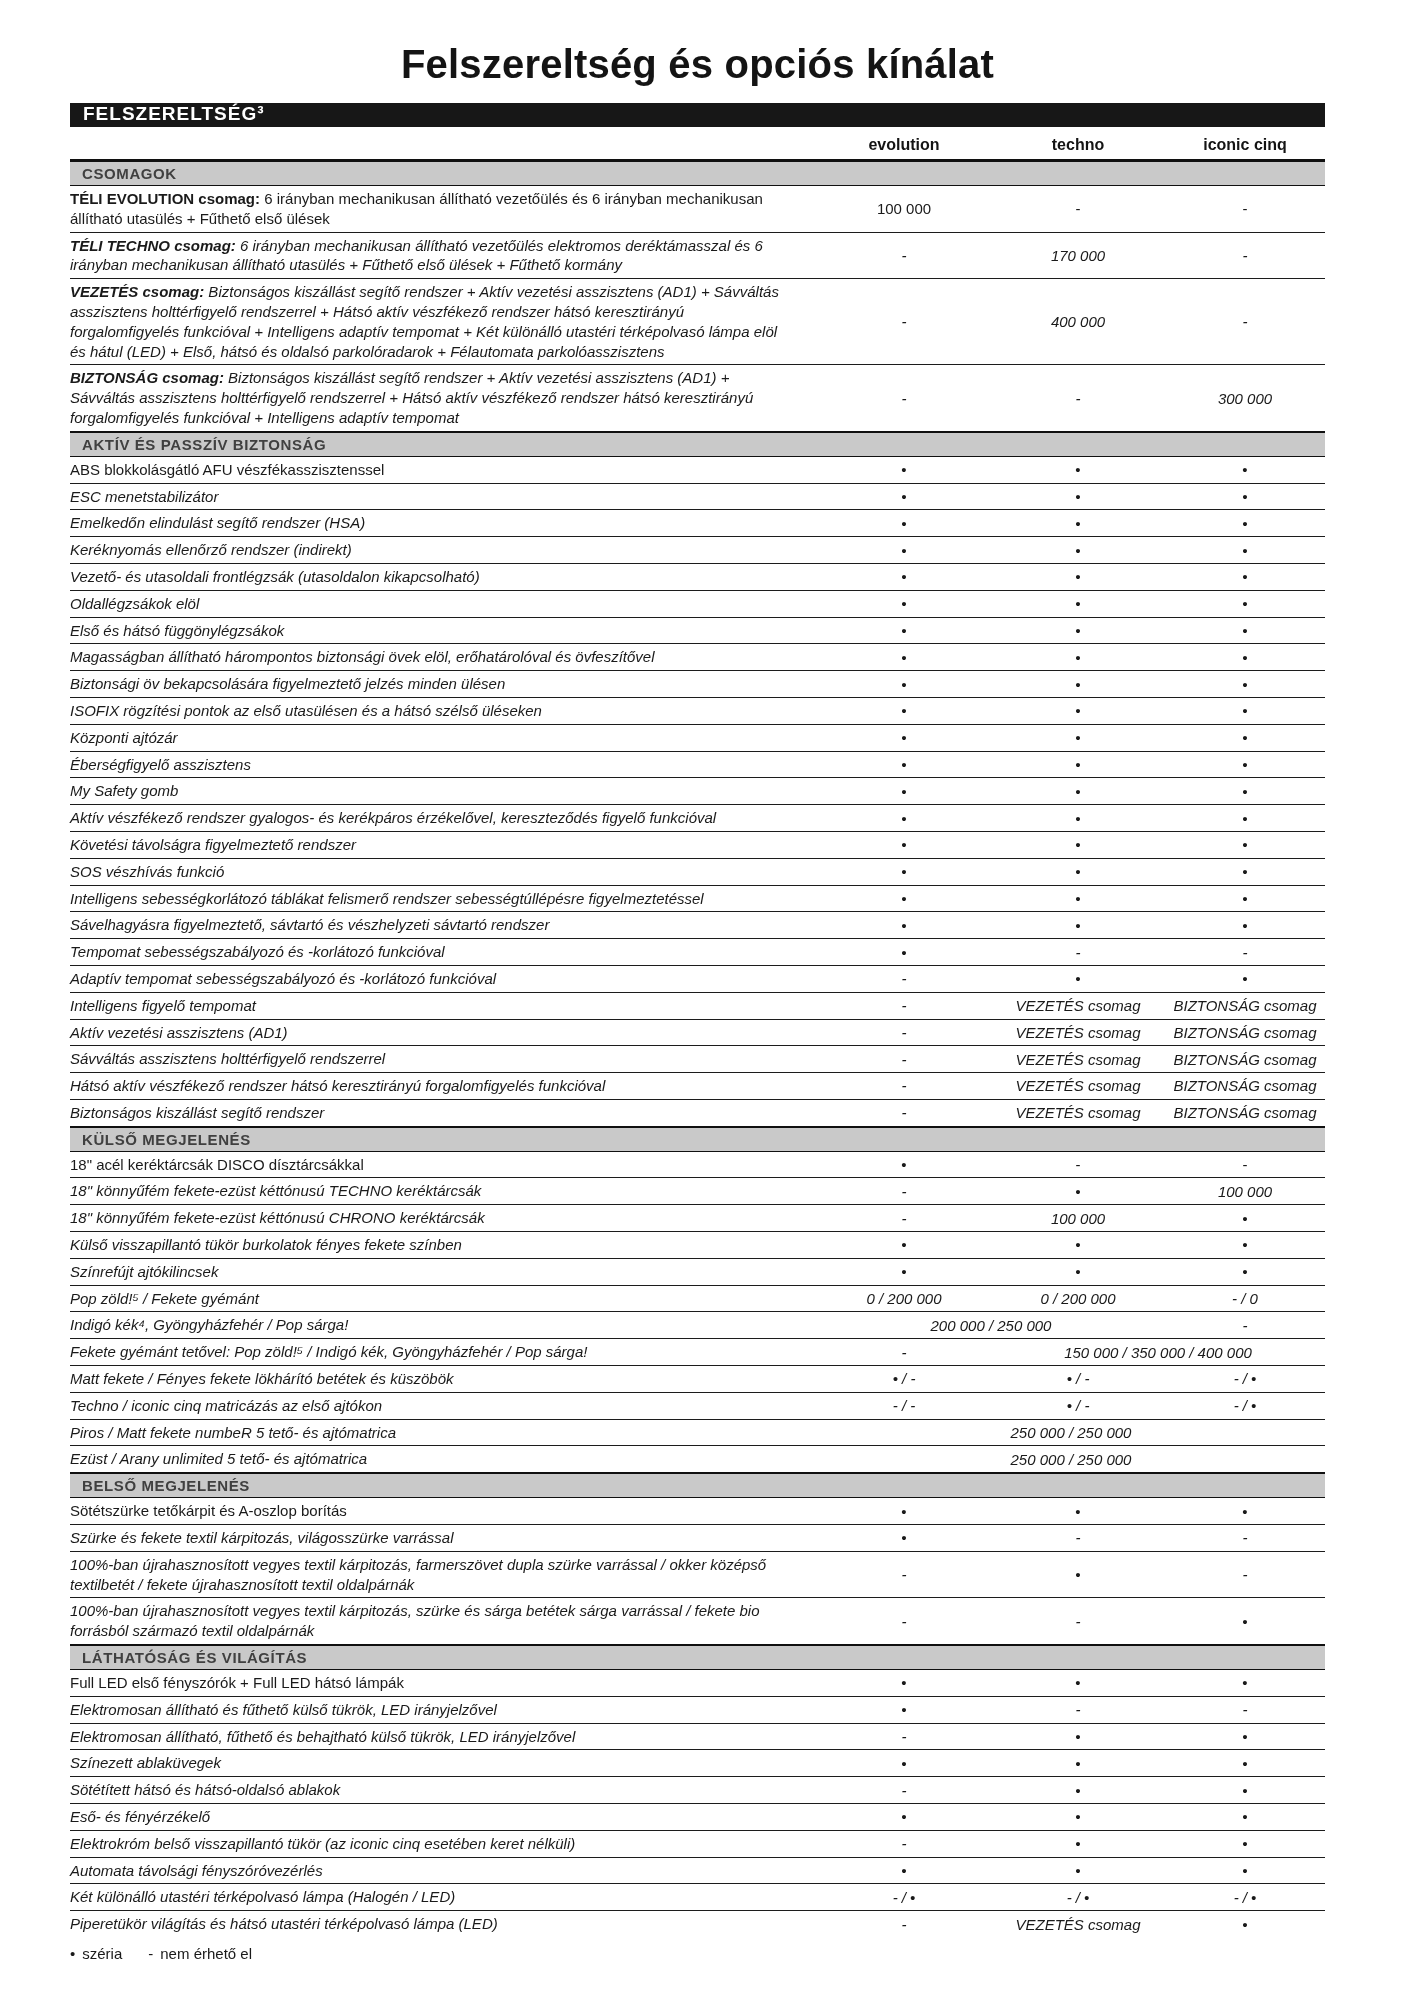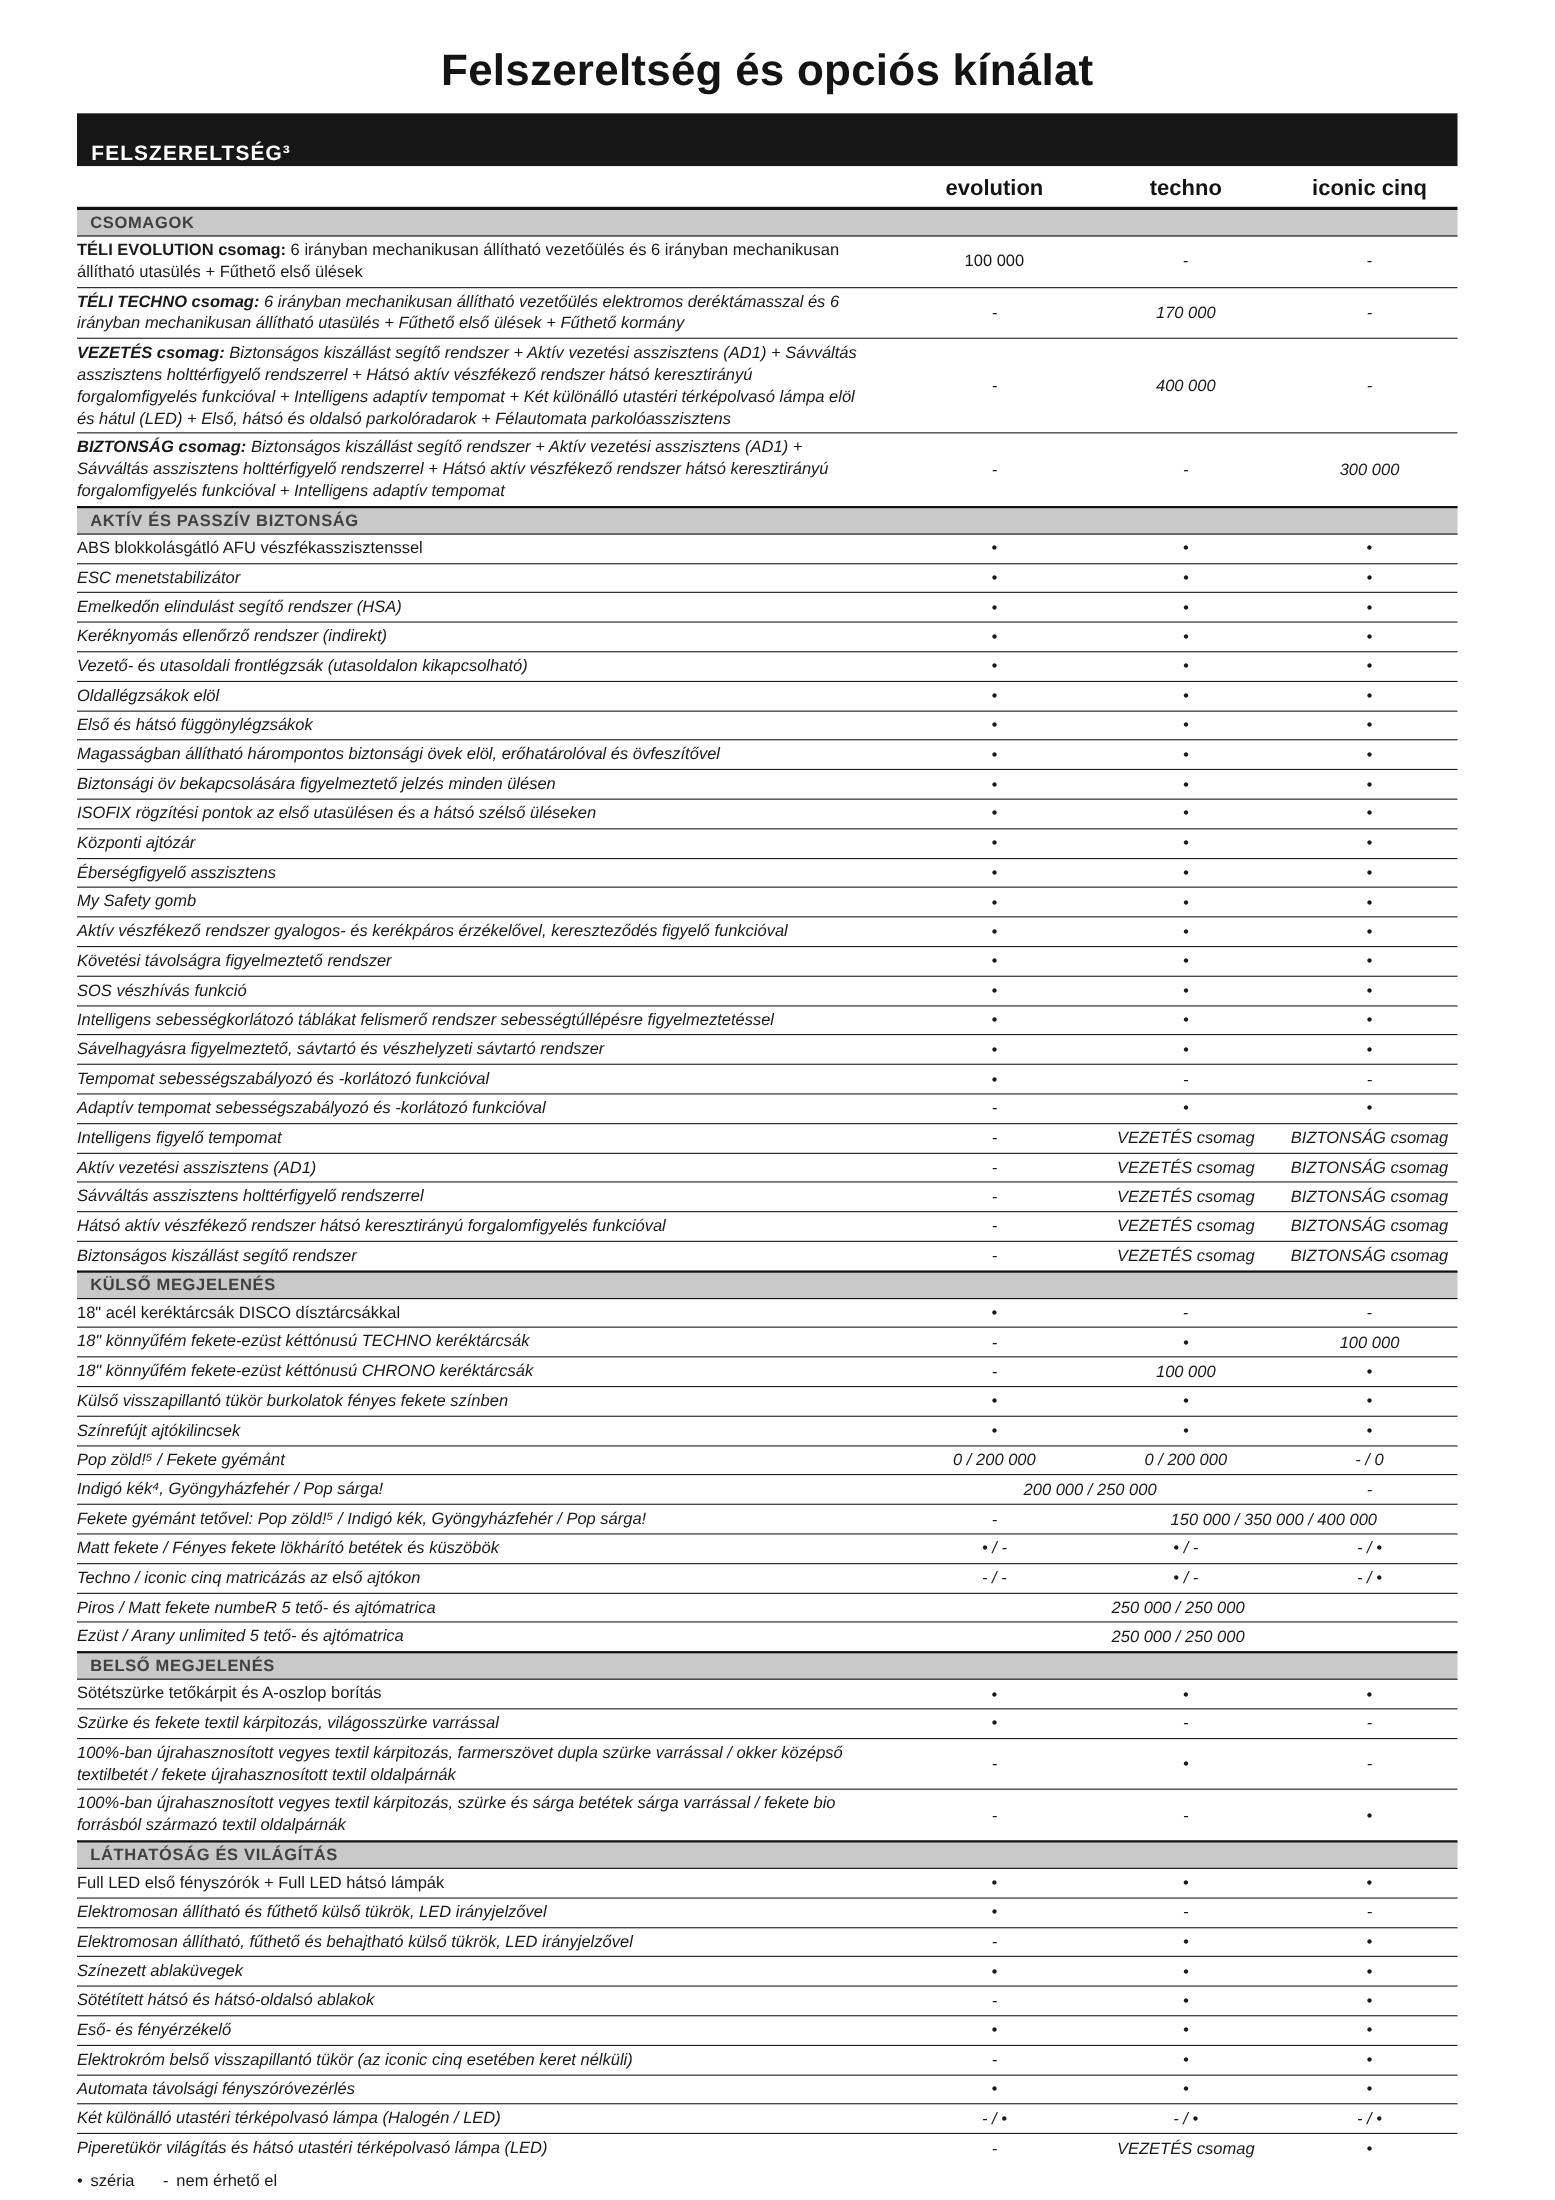--- a/index.html
+++ b/index.html
@@ -8,30 +8,30 @@
     font-family:"Liberation Sans","DejaVu Sans",sans-serif;
     color:#1a1a1a;
     -webkit-font-smoothing:antialiased;
   }
   .sheet{padding:42px 89px 0 70px;}
   .title{
     text-align:center;font-size:40px;font-weight:700;
     margin:0 0 16px 0;letter-spacing:.2px;color:#141414;
   }
   .band{
-    background:#171717;color:#ffffff;height:48px;
-    display:flex;align-items:flex-end;padding-left:13px;
+    background:#171717;color:#ffffff;height:24px;
+    display:flex;align-items:flex-start;padding-left:13px;
   }
   .band-text{font-weight:700;font-size:19px;letter-spacing:1px;}
   .head-row{
     display:grid;grid-template-columns:1fr 174px 174px 160px;
     align-items:end;padding:9px 0 5px 0;
     border-bottom:3px solid #101010;
   }
-  .head{font-weight:700;font-size:20px;text-align:center;color:#141414;}
+  .head{font-weight:700;font-size:16px;text-align:center;color:#141414;}
   .secbar{
     background:#c9c9c9;font-weight:700;font-size:15px;
     padding:3px 0 3px 12px;letter-spacing:.6px;color:#404040;
     border-top:2.5px solid #101010;border-bottom:1.5px solid #101010;
   }
   #table .secbar:first-child{border-top:none;}
   .row{
     display:grid;grid-template-columns:1fr 174px 174px 160px;
     align-items:center;padding:3px 0;
   }

